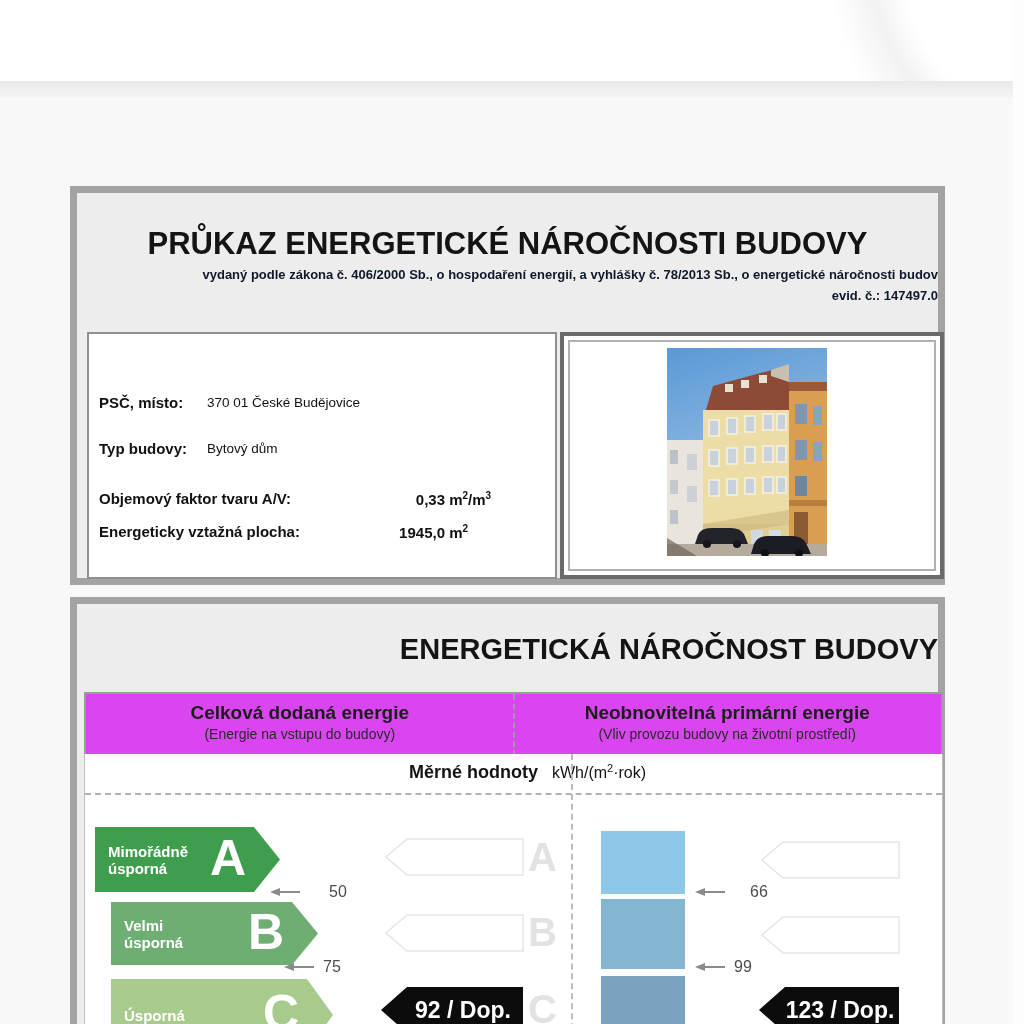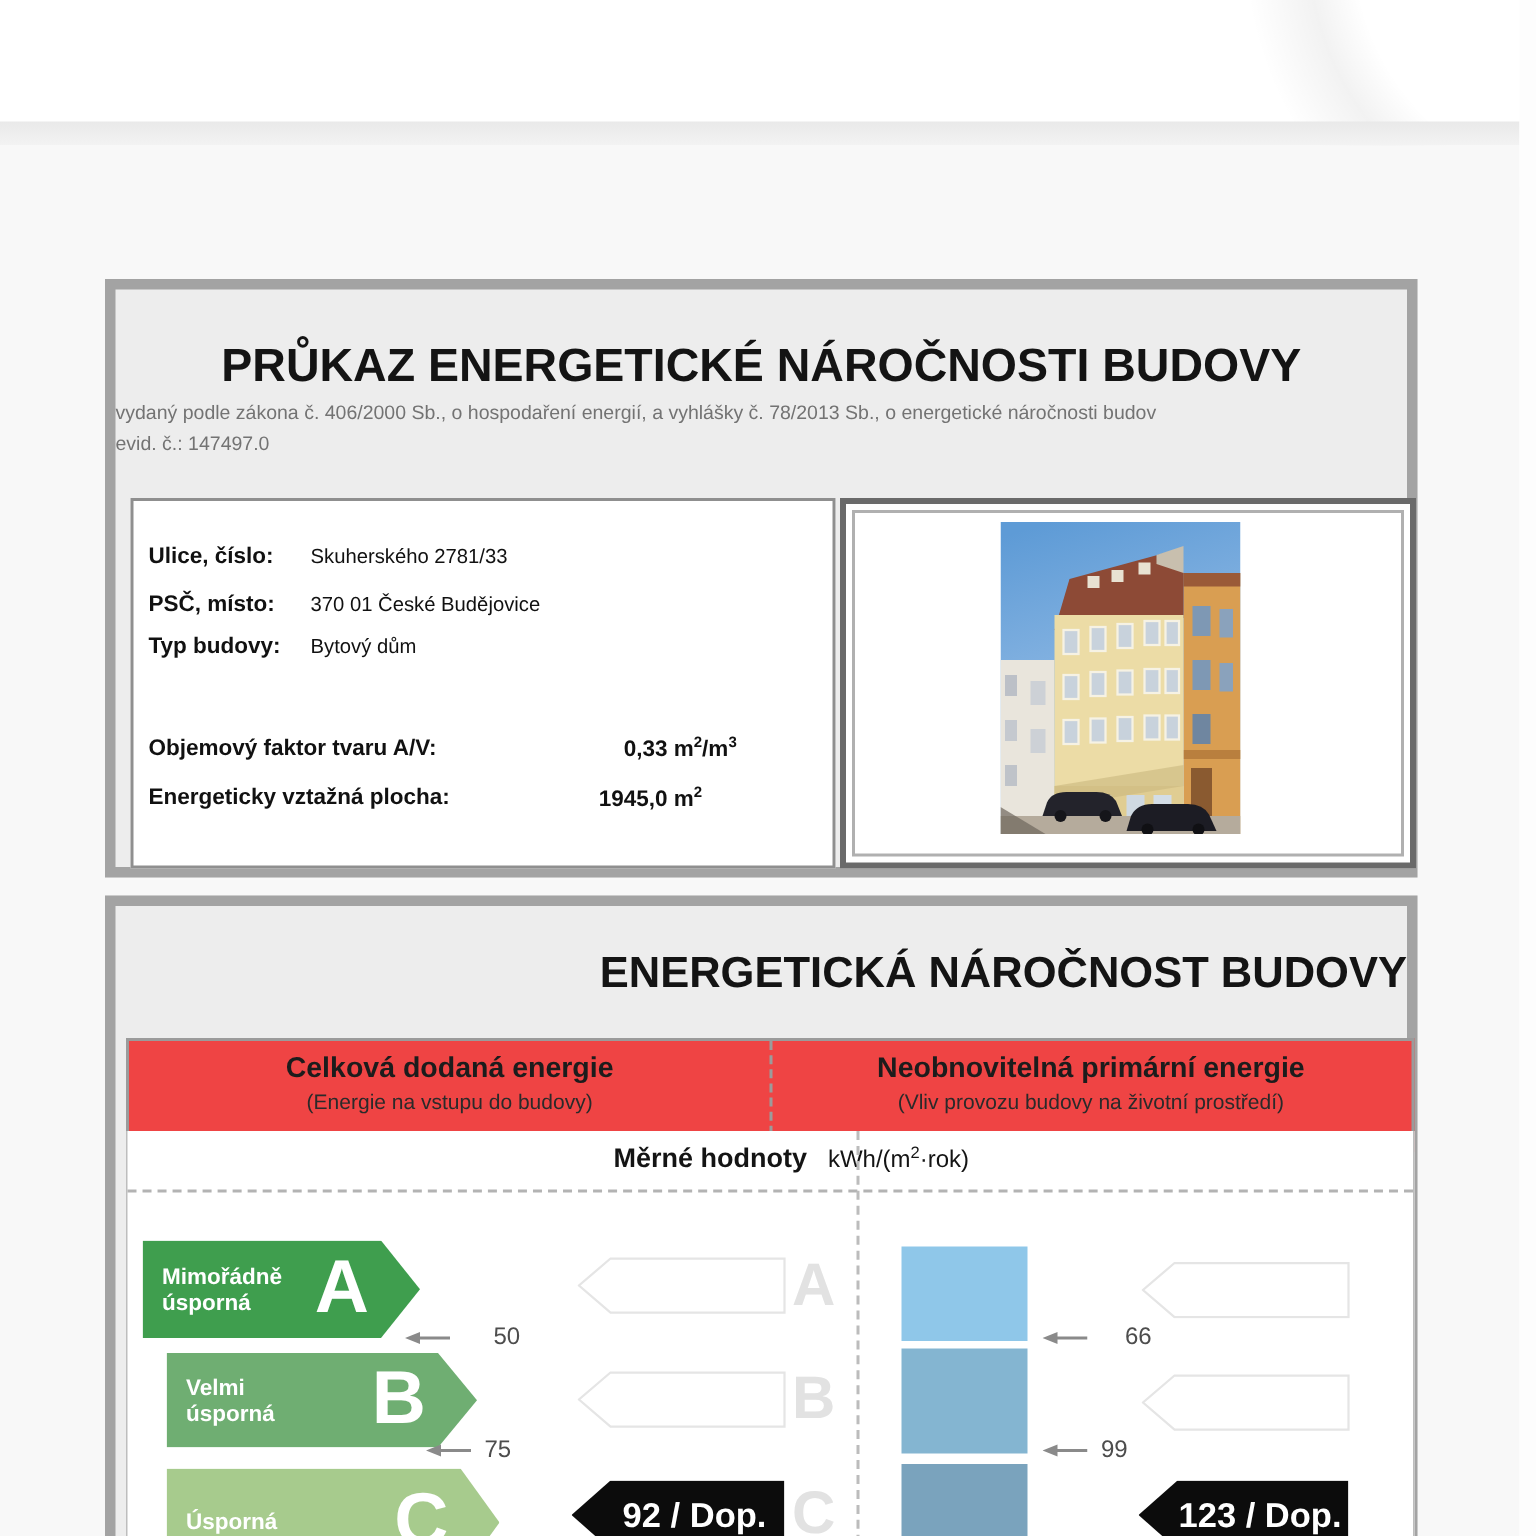--- a/index.html
+++ b/index.html
@@ -18,42 +18,42 @@
 
   
   .doc-box { position:absolute; border:7px solid #a3a3a3; background:#ededed; }
   #box1 { left:70px; top:186px; width:875px; height:399px; }
   #box2 { left:70px; top:597px; width:875px; height:500px; }
 
   .main-title { position:absolute; left:0; width:100%; text-align:center;
                 font-weight:bold; color:#141414; }
   #box1 .main-title { top:33px; font-size:31px; letter-spacing:0px; }
   #box2 .main-title { top:29px; font-size:29px;text-align:right; }
-  .sub-line { position:absolute; left:0; width:100%; text-align:left;
-              color:#737373; font-weight:normal; font-size:13px; }
+  .sub-line { position:absolute; left:0; width:100%; text-align:right;
+              color:#0f172a; font-weight:bold; font-size:13px; }
 
   
   #details { position:absolute; left:10px; top:139px; width:470px; height:247px;
              background:#fff; border:2px solid #8f8f8f; }
   .d-row  { position:absolute; left:10px; width:450px; height:22px; font-size:15px; color:#111; }
   .d-lbl  { position:absolute; left:0; top:0; font-weight:bold; }
   .d-val  { position:absolute; left:108px; top:1px; font-size:13.5px; font-weight:normal; }
   .m-val  { position:absolute; left:256px; top:0; font-weight:bold; font-size:15px; white-space:nowrap; }
   .m-num  { display:inline-block; width:90px; text-align:right; }
   sup     { font-size:10px; }
 
   
   #photo-frame { position:absolute; left:483px; top:139px; width:384px; height:247px;
                  border:4px solid #6a6a6a; background:#fff; padding:4px; }
   #photo-inner { position:relative; width:100%; height:100%; border:2px solid #b0b0b0; background:#fff; }
   #photo-inner svg { position:absolute; left:97px; top:6px; }
 
   
   #band { position:absolute; left:7px; top:88px; width:859px; height:76px;
-          background:#ef4444; border:2px solid #9b9b9b; }
+          background:#d946ef; border:2px solid #9b9b9b; }
   .band-col { position:absolute; top:0; width:50%; height:100%; text-align:center; }
   .band-col.left  { left:0; }
   .band-col.right { left:50%; }
   .band-title { margin-top:8px; font-size:19px; font-weight:bold; color:#1c1c1c; }
   .band-sub   { margin-top:2px; font-size:14px; color:#2a2a2a; }
   #band-divider { position:absolute; left:calc(50% - 1px); top:0; height:100%;
                   border-left:2px dashed #9b9b9b; }
 
   
   #panel { position:absolute; left:7px; top:150px; width:859px; height:346px;
@@ -104,29 +104,25 @@
   <div class="page-gap"></div>
   <div class="backdrop"></div>
   <div class="right-strip"></div>
 
   <div id="box1" class="doc-box">
     <div class="main-title">PRŮKAZ ENERGETICKÉ NÁROČNOSTI BUDOVY</div>
     <div class="sub-line" style="top:74px;">vydaný podle zákona č. 406/2000 Sb., o hospodaření energií, a vyhlášky č. 78/2013 Sb., o energetické náročnosti budov</div>
     <div class="sub-line" style="top:95px;">evid. č.: 147497.0</div>
 
     <div id="details">
-      <div class="d-row" style="top:28px;">
-        <span class="d-lbl">Ulice, číslo:</span>
-        <span class="d-val">Skuherského 2781/33</span>
-      </div>
       <div class="d-row" style="top:60px;">
         <span class="d-lbl">PSČ, místo:</span>
         <span class="d-val">370 01 České Budějovice</span>
       </div>
-      <div class="d-row" style="top:88px;">
+      <div class="d-row" style="top:106px;">
         <span class="d-lbl">Typ budovy:</span>
         <span class="d-val">Bytový dům</span>
       </div>
       <div class="d-row" style="top:156px;">
         <span class="d-lbl">Objemový faktor tvaru A/V:</span>
         <span class="m-val"><span class="m-num">0,33</span><span> m</span><sup>2</sup><span>/m</span><sup>3</sup></span>
       </div>
       <div class="d-row" style="top:189px;">
         <span class="d-lbl">Energeticky vztažná plocha:</span>
         <span class="m-val"><span class="m-num">1945,0</span><span> m</span><sup>2</sup></span>

